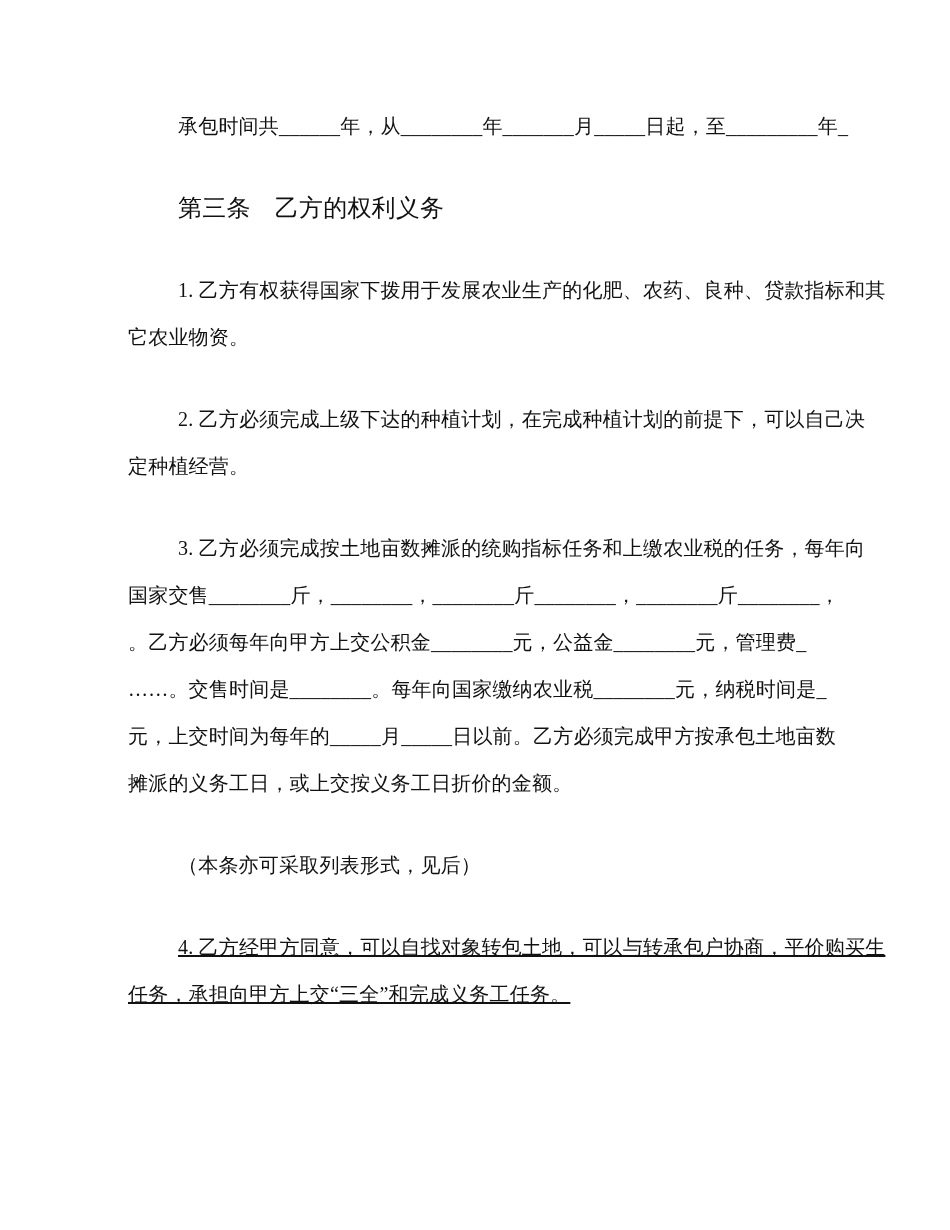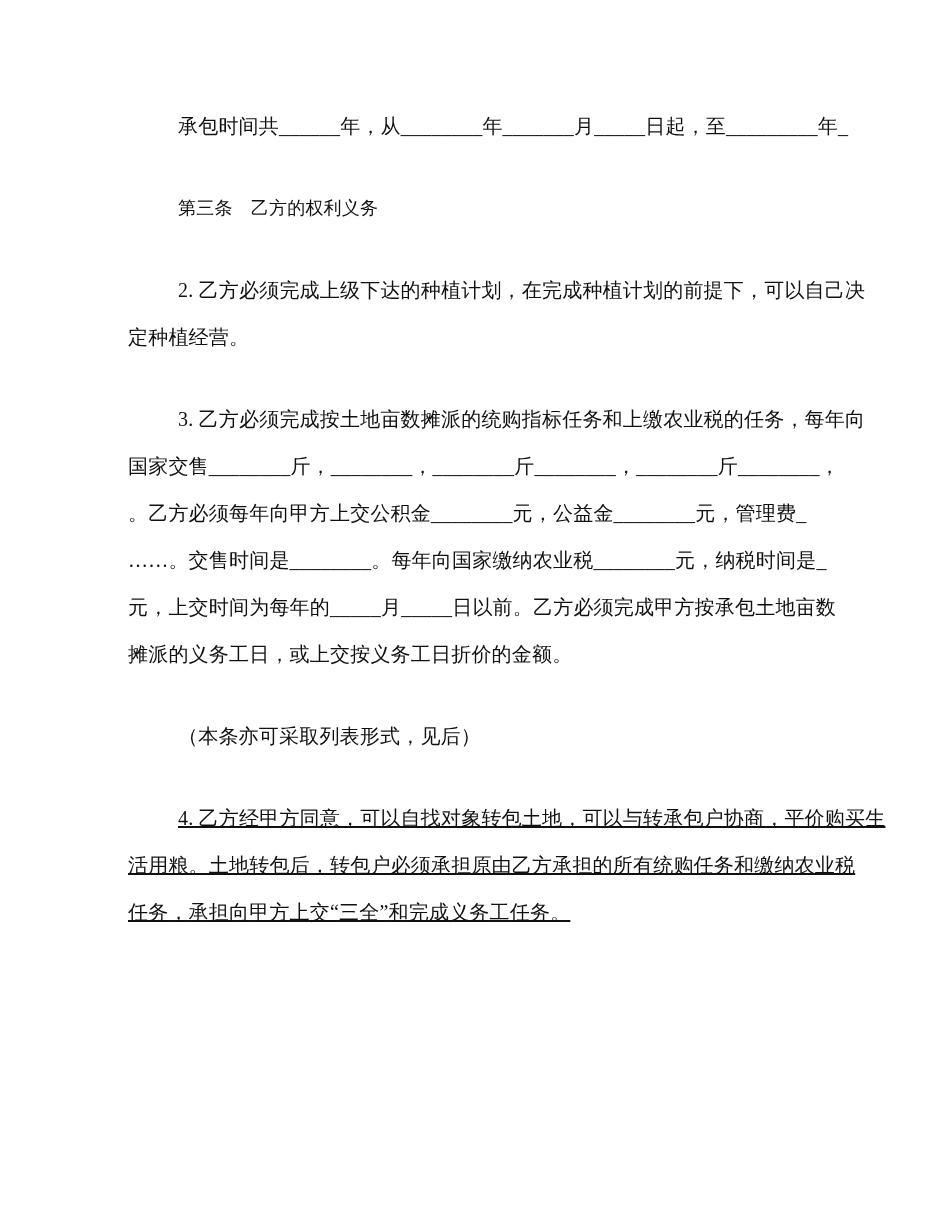--- a/index.html
+++ b/index.html
@@ -31,36 +31,40 @@
   .line {
     font-size: 20px;
     line-height: 47px;
     white-space: pre;
     letter-spacing: 0.2px;
   }
   .line.first {
     padding-left: 50px;
   }
   .heading .line {
-    font-size: 18px;
+    font-size: 24px;
   }
 </style>
 </head>
 <body>
 
 <div class="doc-page">
 
   <div class="para">
     <div class="line first">承包时间共______年，从________年_______月_____日起，至_________年_</div>
   </div>
 
   <div class="para heading">
     <div class="line first">第三条　乙方的权利义务</div>
   </div>
 
+  <div class="para">
+    <div class="line first">1. 乙方有权获得国家下拨用于发展农业生产的化肥、农药、良种、贷款指标和其</div>
+    <div class="line">它农业物资。</div>
+  </div>
 
   <div class="para">
     <div class="line first">2. 乙方必须完成上级下达的种植计划，在完成种植计划的前提下，可以自己决</div>
     <div class="line">定种植经营。</div>
   </div>
 
   <div class="para">
     <div class="line first">3. 乙方必须完成按土地亩数摊派的统购指标任务和上缴农业税的任务，每年向</div>
     <div class="line">国家交售________斤，________，________斤________，________斤________，</div>
     <div class="line">。乙方必须每年向甲方上交公积金________元，公益金________元，管理费_</div>
@@ -68,17 +72,16 @@
     <div class="line">元，上交时间为每年的_____月_____日以前。乙方必须完成甲方按承包土地亩数</div>
     <div class="line">摊派的义务工日，或上交按义务工日折价的金额。</div>
   </div>
 
   <div class="para">
     <div class="line first">（本条亦可采取列表形式，见后）</div>
   </div>
 
   <div class="para">
     <div class="line first">4. 乙方经甲方同意，可以自找对象转包土地，可以与转承包户协商，平价购买生</div>
-    <div class="line">活用粮。土地转包后，转包户必须承担原由乙方承担的所有统购任务和缴纳农业税</div>
     <div class="line">任务，承担向甲方上交“三全”和完成义务工任务。</div>
   </div>
 
 </div>
 
 </body></html>

